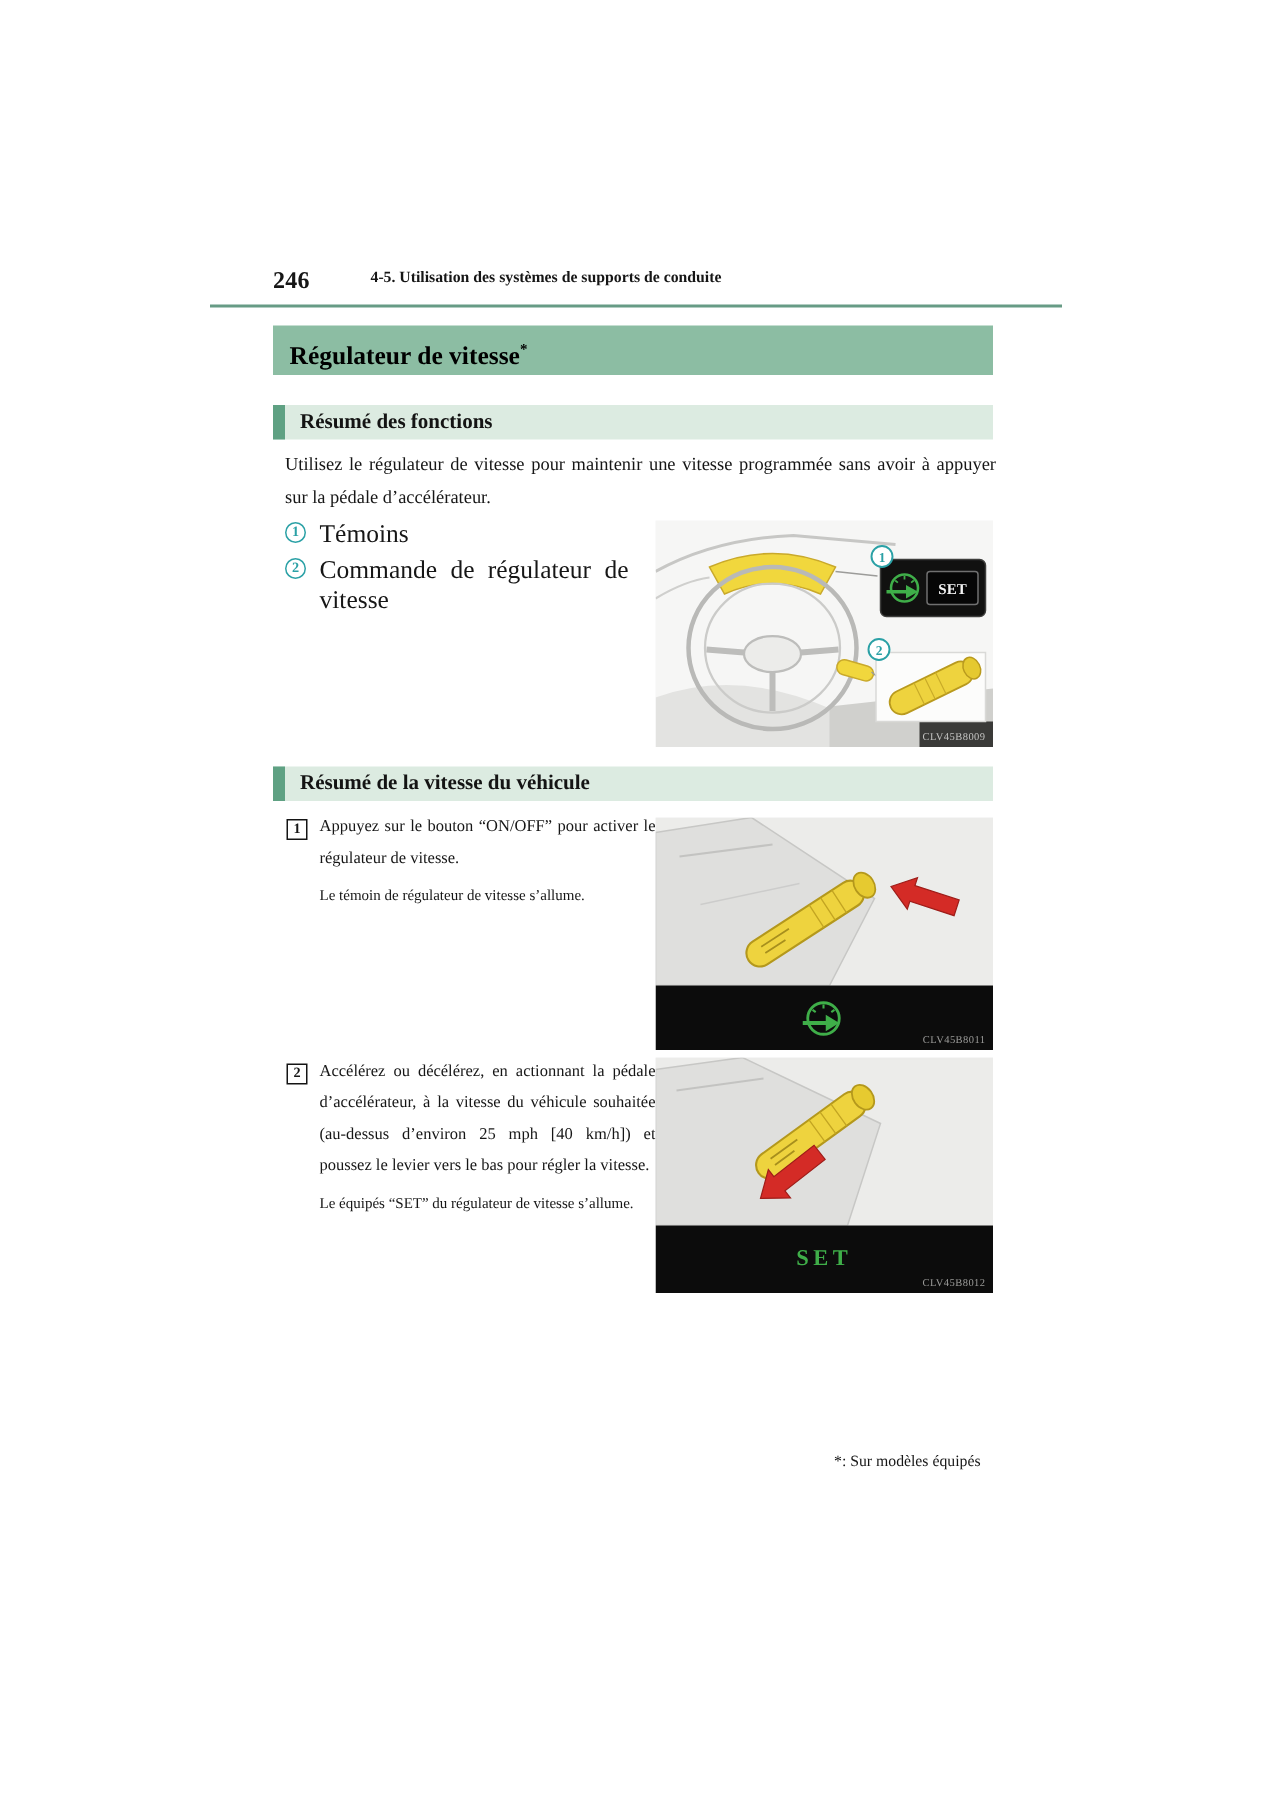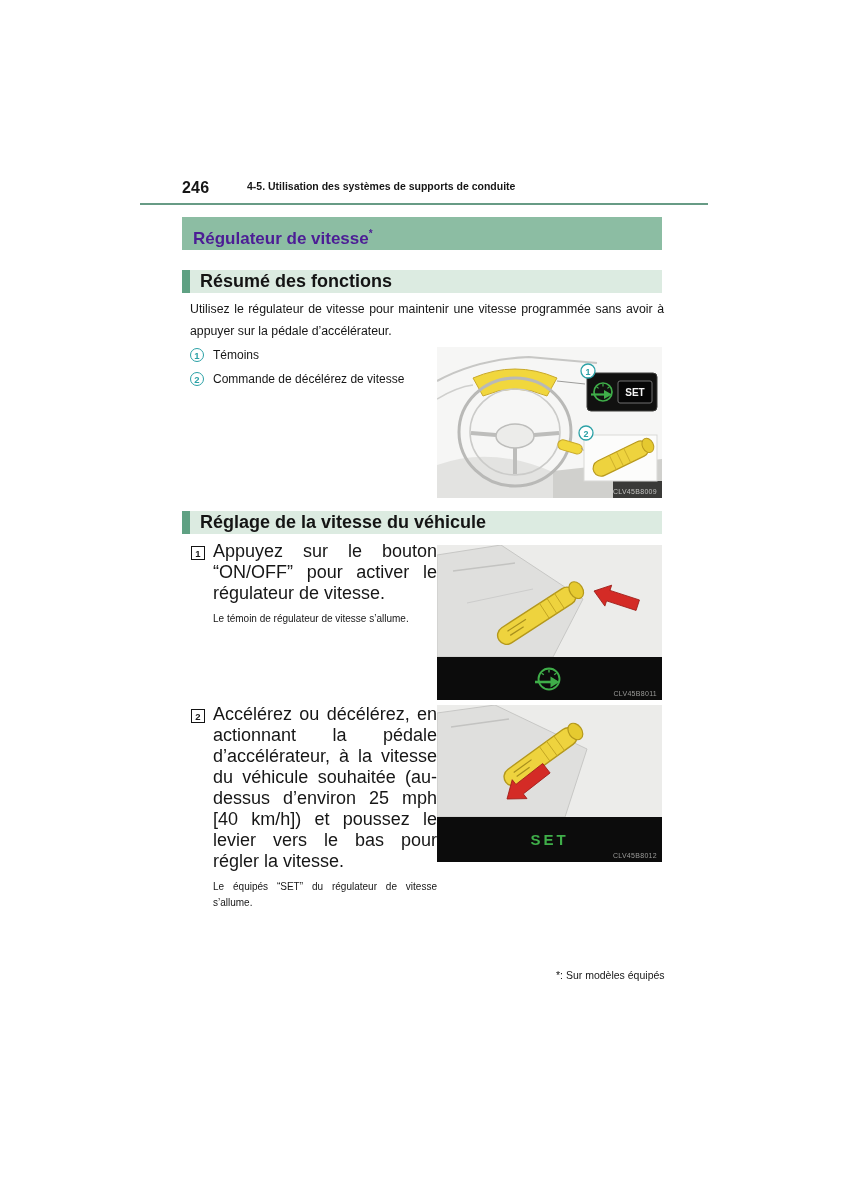--- a/index.html
+++ b/index.html
@@ -1,48 +1,48 @@
 <!DOCTYPE html>
 <html><head>
 <meta charset="utf-8">
 <style>
   * { margin:0; padding:0; box-sizing:border-box; }
   html,body { background:#ffffff; }
   .page{
     position:relative; width:848px; height:1200px; background:#fff;
-    font-family:Liberation Sans, sans-serif; color:#161616; overflow:hidden;
+    font-family:Liberation Serif, serif; color:#161616; overflow:hidden;
   }
   .abs{ position:absolute; }
 
   
   .page-num{ position:absolute; left:182px; top:179px; font-size:16px; font-weight:700; letter-spacing:.2px; }
   .crumb{ position:absolute; left:247px; top:180px; font-size:10.5px; font-weight:600; }
   .header-rule{ position:absolute; left:140px; top:203px; width:568px; height:2px; background:#679b85; }
 
   
   .banner{ left:182px; top:217px; width:480px; height:33px; background:#8cbda3;
-           color:#4c1d95; font-size:17px; font-weight:700; line-height:33px; padding-left:11px; }
+           color:#000000; font-size:17px; font-weight:700; line-height:33px; padding-left:11px; }
   .banner sup{ font-size:10px; }
 
   
   .sec-head{ left:182px; width:480px; height:23px; background:#dcebe1; border-left:8px solid #5fa183;
-             font-size:18px; font-weight:700; line-height:23px; padding-left:10px; color:#141414; }
+             font-size:14px; font-weight:700; line-height:23px; padding-left:10px; color:#141414; }
   .sec-head.s1{ top:270px; }
   .sec-head.s2{ top:511px; }
 
   .intro{ left:190px; top:299px; width:474px; font-size:12.3px; line-height:21.5px; text-align:justify; }
 
   
   .li{ position:absolute; left:190px; display:flex; align-items:flex-start; gap:9px; }
   .li.i1{ top:346px; }
   .li.i2{ top:370px; }
   .cnum{ flex:0 0 auto; width:14px; height:14px; border:1.2px solid #2ba1a6; color:#2ba1a6;
          border-radius:50%; font-size:9.5px; font-weight:700; display:flex; align-items:center;
          justify-content:center; margin-top:2px; }
-  .li-label{ font-size:12px; line-height:19.5px; }
+  .li-label{ font-size:17px; line-height:19.5px; }
   .li.i2 .li-label{ width:206px; text-align:justify; }
 
   
   .fig{ background:#f6f6f5; overflow:hidden; }
   .fig1{ left:437px; top:347px; width:225px; height:151px; }
   .fig2{ left:437px; top:545px; width:225px; height:155px; }
   .fig3{ left:437px; top:705px; width:225px; height:157px; }
   .fig-top{ position:relative; width:225px; height:112px; background:#ececea; }
   .fig-strip{ position:relative; width:225px; background:#0c0c0c; display:flex; align-items:center; justify-content:center; }
   .fig2 .fig-strip{ height:43px; }
@@ -52,21 +52,21 @@
   .fig1 .fig-code{ color:#c2c2c0; }
 
   
   .stepnum{ position:absolute; width:14px; height:14px; border:1.5px solid #141414; background:#fff;
             font-size:9.5px; font-weight:700; display:flex; align-items:center; justify-content:center; }
   .stepnum.n1{ left:191px; top:546px; }
   .stepnum.n2{ left:191px; top:709px; }
   .step-text{ position:absolute; left:213px; width:224px; text-align:justify; }
   .step-text.t1{ top:541px; }
   .step-text.t2{ top:704px; }
-  .step-main{ font-size:18px; line-height:21px; }
+  .step-main{ font-size:11px; line-height:21px; }
   .step-sub{ font-size:10px; line-height:16px; margin-top:7px; }
 
   .footnote{ left:556px; top:969px; font-size:10.5px;text-align:center; }
 </style>
 </head>
 <body>
 
 <div class="page">
 
   <span class="page-num">246</span>
@@ -79,21 +79,21 @@
 
   <div class="abs sec-head s1">Résumé des fonctions</div>
   <p class="abs intro">Utilisez le régulateur de vitesse pour maintenir une vitesse programmée sans avoir à appuyer sur la pédale d’accélérateur.</p>
 
   <div class="li i1">
     <span class="cnum">1</span>
     <span class="li-label">Témoins</span>
   </div>
   <div class="li i2">
     <span class="cnum">2</span>
-    <span class="li-label">Commande de décélérez de vitesse</span>
+    <span class="li-label">Commande de régulateur de vitesse</span>
   </div>
 
   <div class="abs fig fig1">
     <svg viewBox="0 0 225 151" width="225" height="151">
       <path d="M0,118 Q55,98 118,126 L118,151 L0,151 Z" fill="#e3e3e1"></path>
       <path d="M116,124 L225,112 L225,151 L116,151 Z" fill="#d0d0cd"></path>
       <rect x="176" y="134" width="49" height="17" fill="#3a3a38"></rect>
       <path d="M0,34 Q40,12 92,10 L160,16" fill="none" stroke="#c7c7c5" stroke-width="2"></path>
       <path d="M0,52 Q20,40 36,38" fill="none" stroke="#cfcfcd" stroke-width="1.5"></path>
       <path d="M36,31 Q78,13 120,31 L110,49 Q78,35 46,49 Z" fill="#f1d73d" stroke="#c9a92b"></path>
@@ -126,21 +126,21 @@
           <ellipse cx="31" cy="0" rx="5.5" ry="7.5" fill="#e5c930" stroke="#b99a1e"></ellipse>
           <path d="M-8,-8 L-8,8 M0,-8 L0,8 M8,-8 L8,8" stroke="#c9ab28" stroke-width=".8"></path>
         </g>
         <circle cx="149" cy="86" r="7" fill="#ffffff" stroke="#2ba1a6" stroke-width="1.3"></circle>
         <text x="149" y="89.5" fill="#2ba1a6" font-size="9" font-weight="bold" text-anchor="middle">2</text>
       </g>
     </svg>
     <span class="fig-code">CLV45B8009</span>
   </div>
 
-  <div class="abs sec-head s2">Réglage de la vitesse du véhicule</div>
+  <div class="abs sec-head s2">Résumé de la vitesse du véhicule</div>
 
   <div class="stepnum n1">1</div>
   <div class="step-text t1">
     <p class="step-main">Appuyez sur le bouton “ON/OFF” pour activer le régulateur de vitesse.</p>
     <p class="step-sub">Le témoin de régulateur de vitesse s’allume.</p>
   </div>
 
   <div class="abs fig fig2">
     <div class="fig-top">
       <svg viewBox="0 0 225 112" width="225" height="112">

